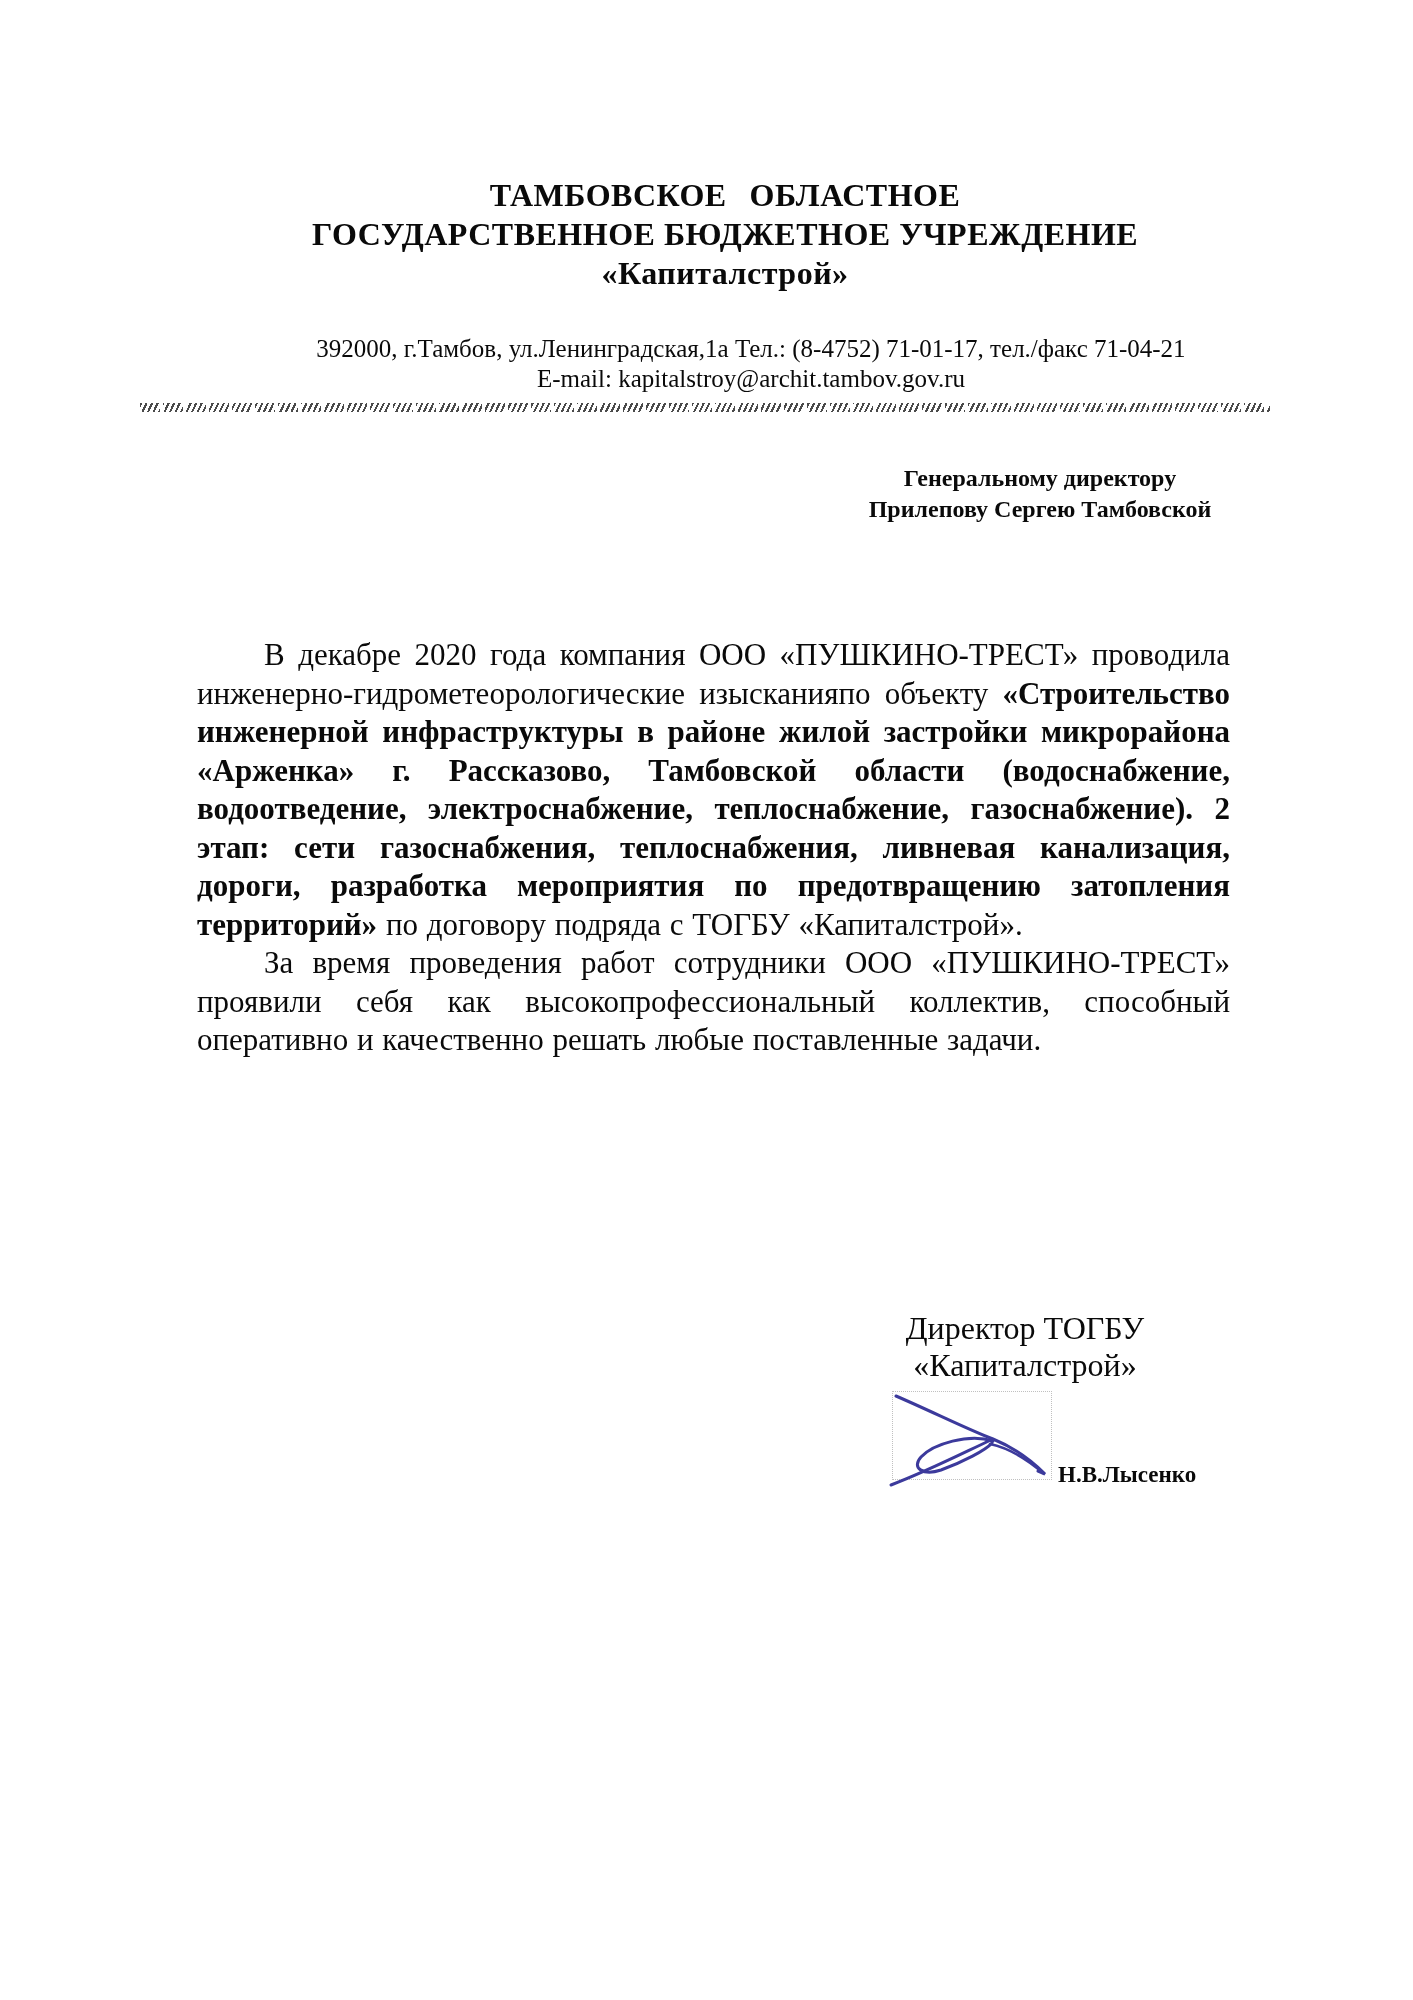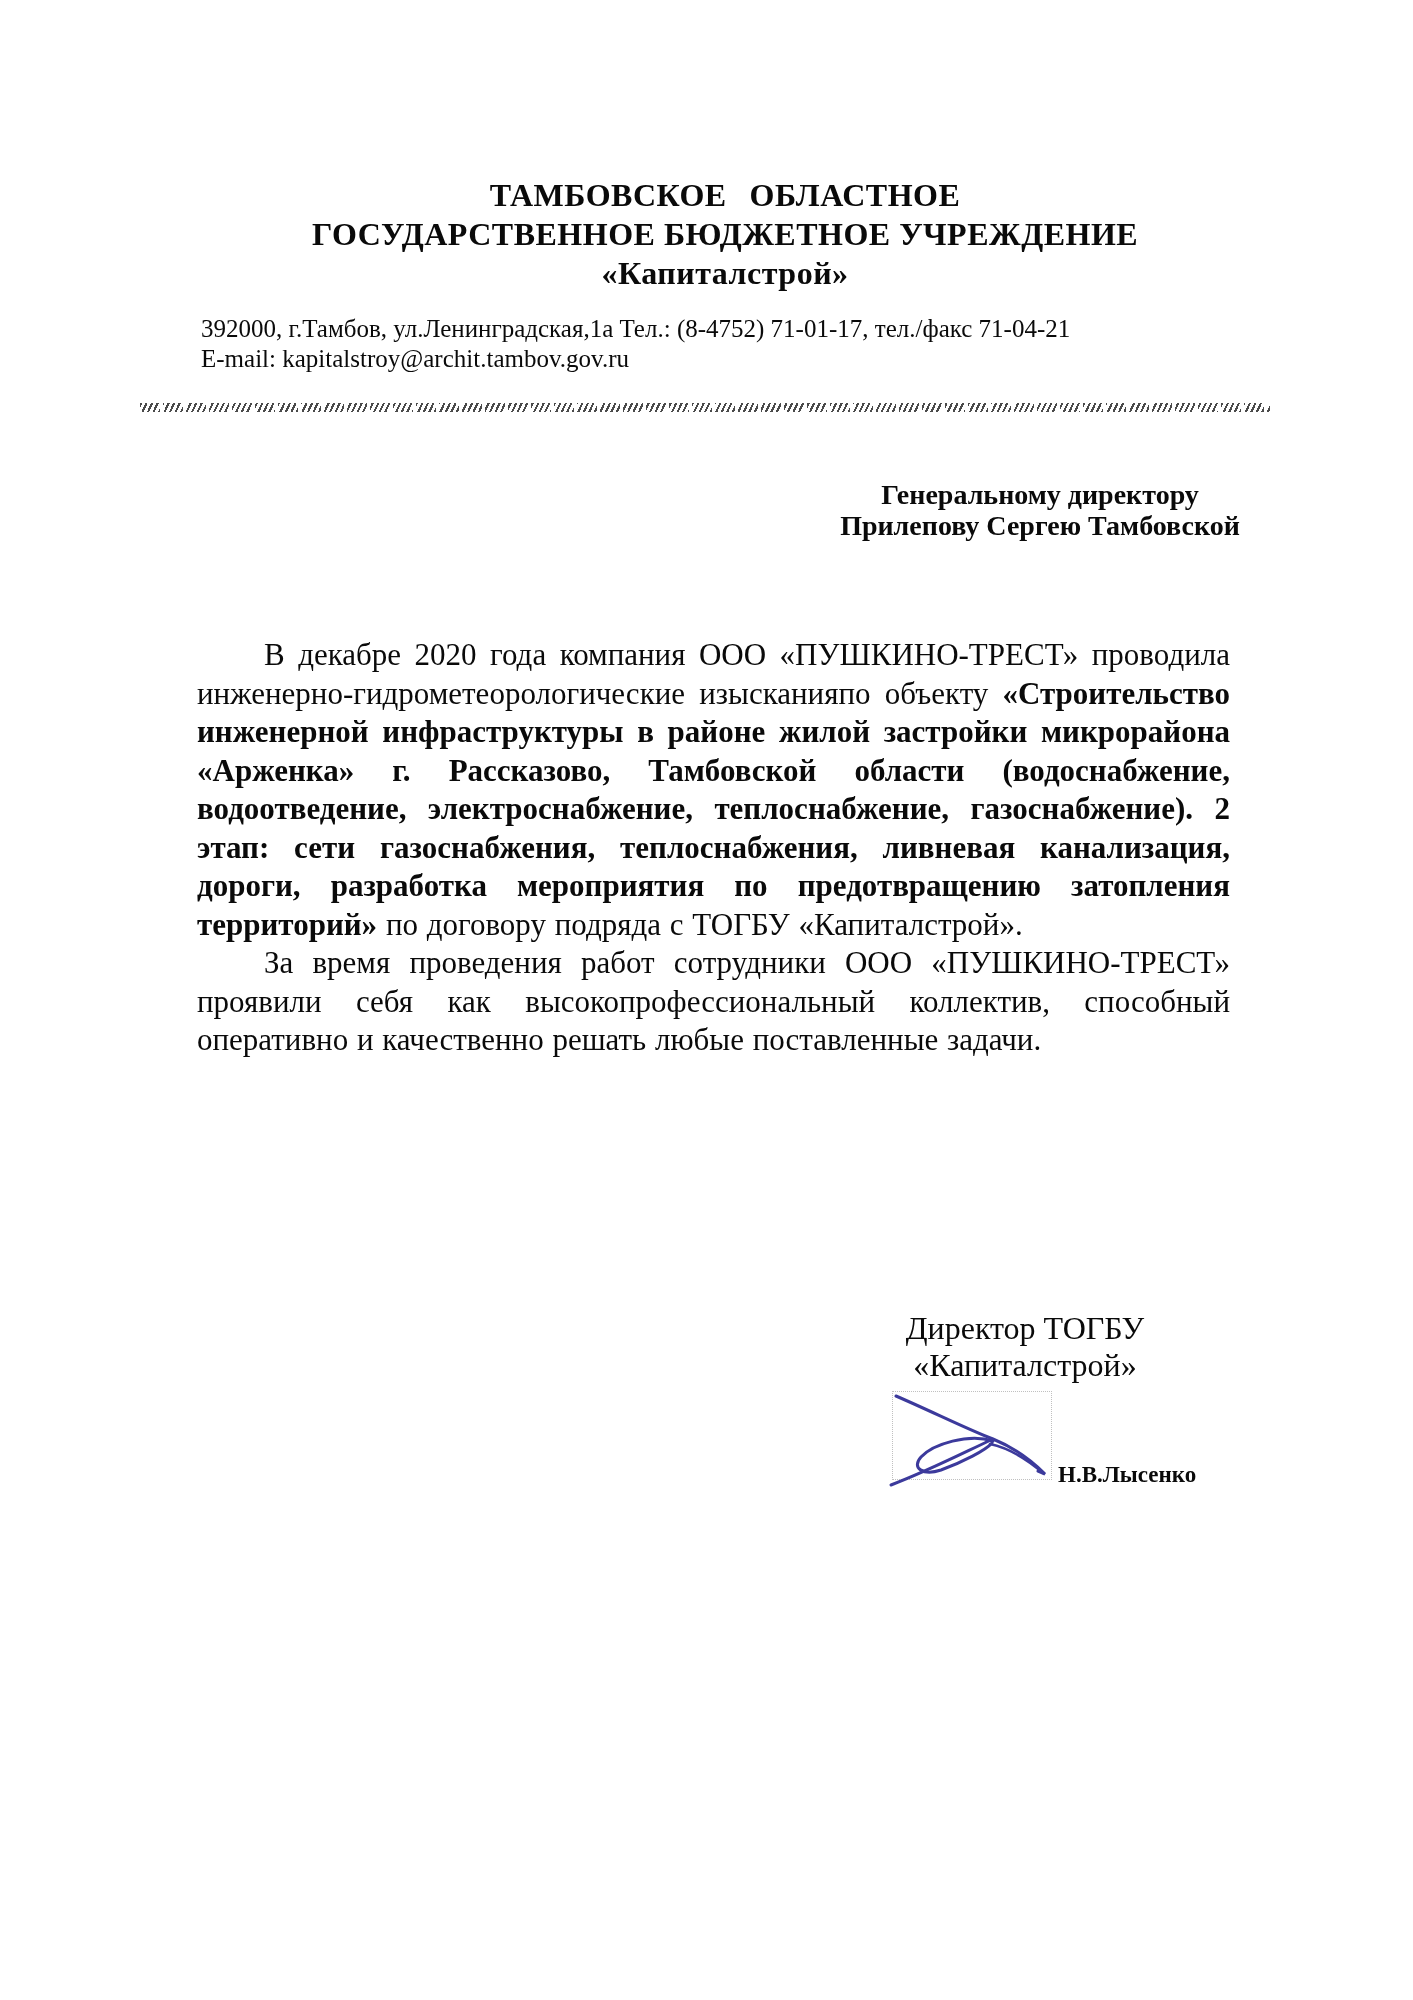--- a/index.html
+++ b/index.html
@@ -21,46 +21,47 @@
     text-align: center;
     font-weight: bold;
     font-size: 32px;
     line-height: 39px;
     letter-spacing: 0.5px;
   }
   .org-line-1 { word-spacing: 0.45em; }
   
   .contact-info {
     position: absolute;
-    top: 314px;
+    top: 334px;
     left: 201px;
     width: 1100px;
     font-size: 25px;
     line-height: 30px;
+    text-align: center;
   }
   
   .hatched-divider {
     position: absolute;
     top: 403px;
     left: 140px;
     width: 1130px;
     height: 9px;
     background:
       repeating-linear-gradient(90deg, transparent 0 20px, #ffffff 20px 23px),
       repeating-linear-gradient(115deg, #4a4a4a 0 2px, #ffffff 2px 5px);
   }
   
   .recipient-block {
     position: absolute;
-    top: 479px;
+    top: 463px;
     left: 820px;
     width: 440px;
     text-align: center;
     font-weight: bold;
-    font-size: 28px;
+    font-size: 24px;
     line-height: 31px;
   }
   
   .letter-body {
     position: absolute;
     top: 622px;
     left: 197px;
     width: 1033px;
     font-size: 31px;
     line-height: 38.5px;

